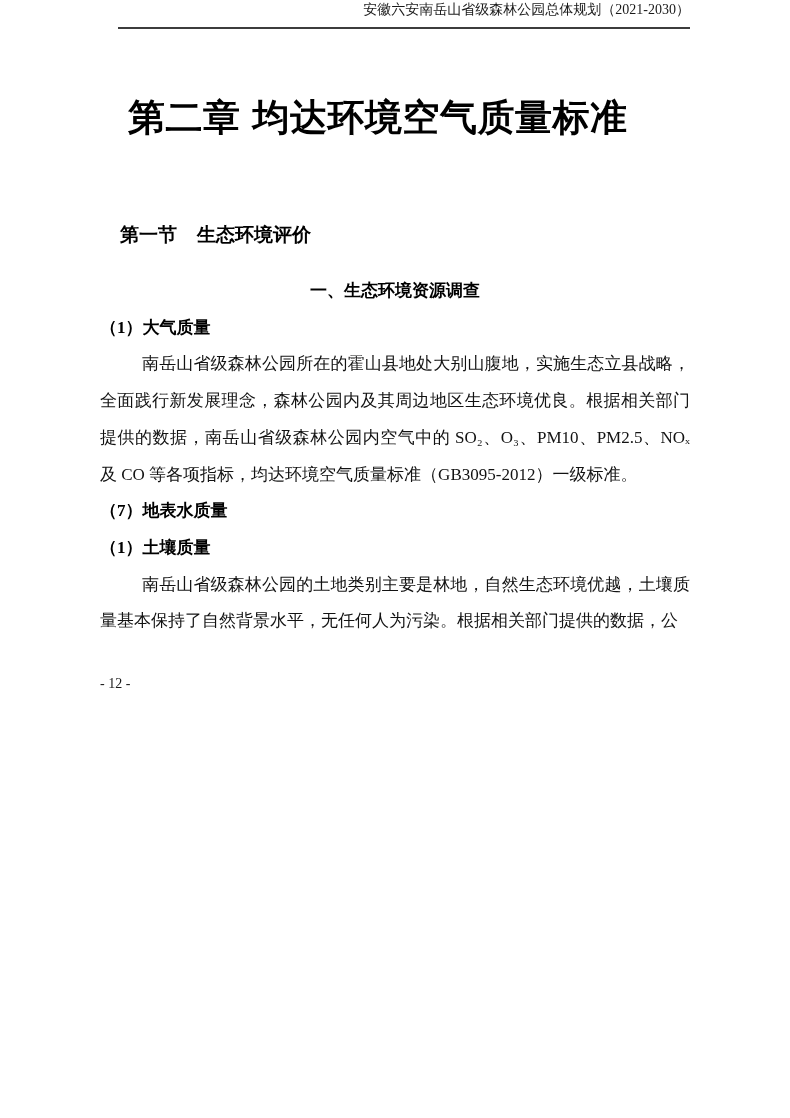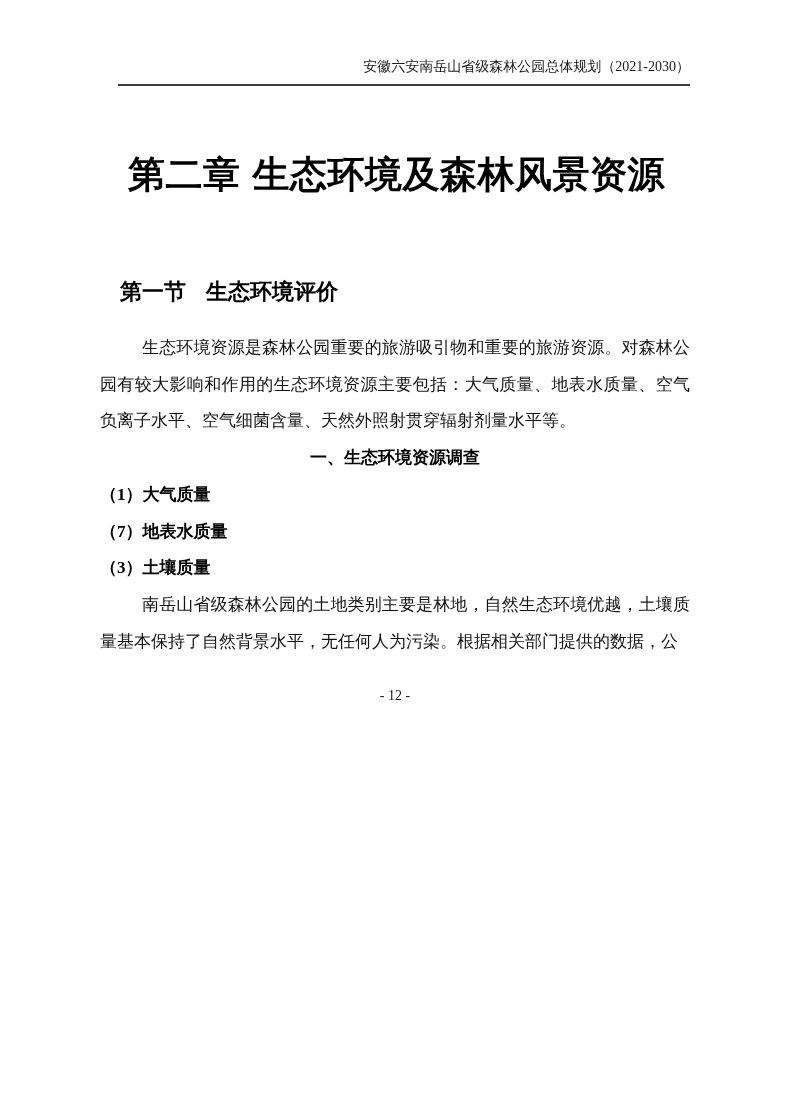--- a/index.html
+++ b/index.html
@@ -16,21 +16,20 @@
     font-family: "Liberation Serif", "DejaVu Serif", serif;
     overflow: hidden;
     box-sizing: border-box;
   }
   .content {
     margin: 0 100px;
     width: 590px;
   }
   
   .doc-header {
-    padding-top: 57px;
     text-align: right;
     font-size: 14px;
     line-height: 19px;
     color: #1a1a1a;
   }
   .header-rule {
     margin-left: 18px;
     margin-top: 8px;
     height: 0;
     border-top: 2px solid #3c3c3c;
@@ -44,21 +43,21 @@
     font-weight: bold;
     color: #000;
     letter-spacing: 0.5px;
     white-space: nowrap;
   }
   .chapter-title .chapter-number { margin-right: 12px; }
   
   .section-title {
     margin-top: 78px;
     padding-left: 20px;
-    font-size: 22px;
+    font-size: 19px;
     line-height: 28px;
     font-weight: bold;
     font-family: "Liberation Sans", "DejaVu Sans", sans-serif;
     color: #000;
     white-space: nowrap;
   }
   .section-title .section-number { margin-right: 20px; }
   
   .doc-body {
     margin-top: 24px;
@@ -78,52 +77,52 @@
   }
   .block-heading-level-2 {
     font-weight: bold;
     padding-left: 46px;
     text-align: left;
     font-family: Liberation Serif, serif;
     color: #000;
   }
   
   .doc-footer {
-    margin-top: 26px;
-    text-align: center;
+    margin-top: 34px;
+    text-align: left;
     font-size: 14px;
     line-height: 19px;
     color: #1a1a1a;
   }
 </style>
 </head>
 <body>
 
 <div class="page">
   <div class="content">
 
     <div class="doc-header">
       <span>安徽六安南岳山省级森林公园总体规划（2021-2030）</span>
     </div>
     <div class="header-rule"></div>
 
     <div class="chapter-title">
-      <span class="chapter-number">第二章</span><span>生态环境及森林风景资源</span>
+      <span class="chapter-number">第二章</span><span>均达环境空气质量标准</span>
     </div>
 
     <div class="section-title">
       <span class="section-number">第一节</span><span>生态环境评价</span>
     </div>
 
     <div class="doc-body">
-        <p class="block-paragraph">生态环境资源是森林公园重要的旅游吸引物和重要的旅游资源。对森林公园有较大影响和作用的生态环境资源主要包括：大气质量、地表水质量、空气负离子水平、空气细菌含量、天然外照射贯穿辐射剂量水平等。</p>
         <p class="block-heading-level-1">一、生态环境资源调查</p>
         <p class="block-heading-level-2">（1）大气质量</p>
+        <p class="block-paragraph">南岳山省级森林公园所在的霍山县地处大别山腹地，实施生态立县战略，全面践行新发展理念，森林公园内及其周边地区生态环境优良。根据相关部门提供的数据，南岳山省级森林公园内空气中的 SO₂、O₃、PM10、PM2.5、NOₓ 及 CO 等各项指标，均达环境空气质量标准（GB3095-2012）一级标准。</p>
         <p class="block-heading-level-2">（7）地表水质量</p>
-        <p class="block-heading-level-2">（3）土壤质量</p>
+        <p class="block-heading-level-2">（1）土壤质量</p>
         <p class="block-paragraph">南岳山省级森林公园的土地类别主要是林地，自然生态环境优越，土壤质量基本保持了自然背景水平，无任何人为污染。根据相关部门提供的数据，公</p>
       </div>
 
     <div class="doc-footer">
       <span>- 12 -</span>
     </div>
 
   </div>
 </div>
 

